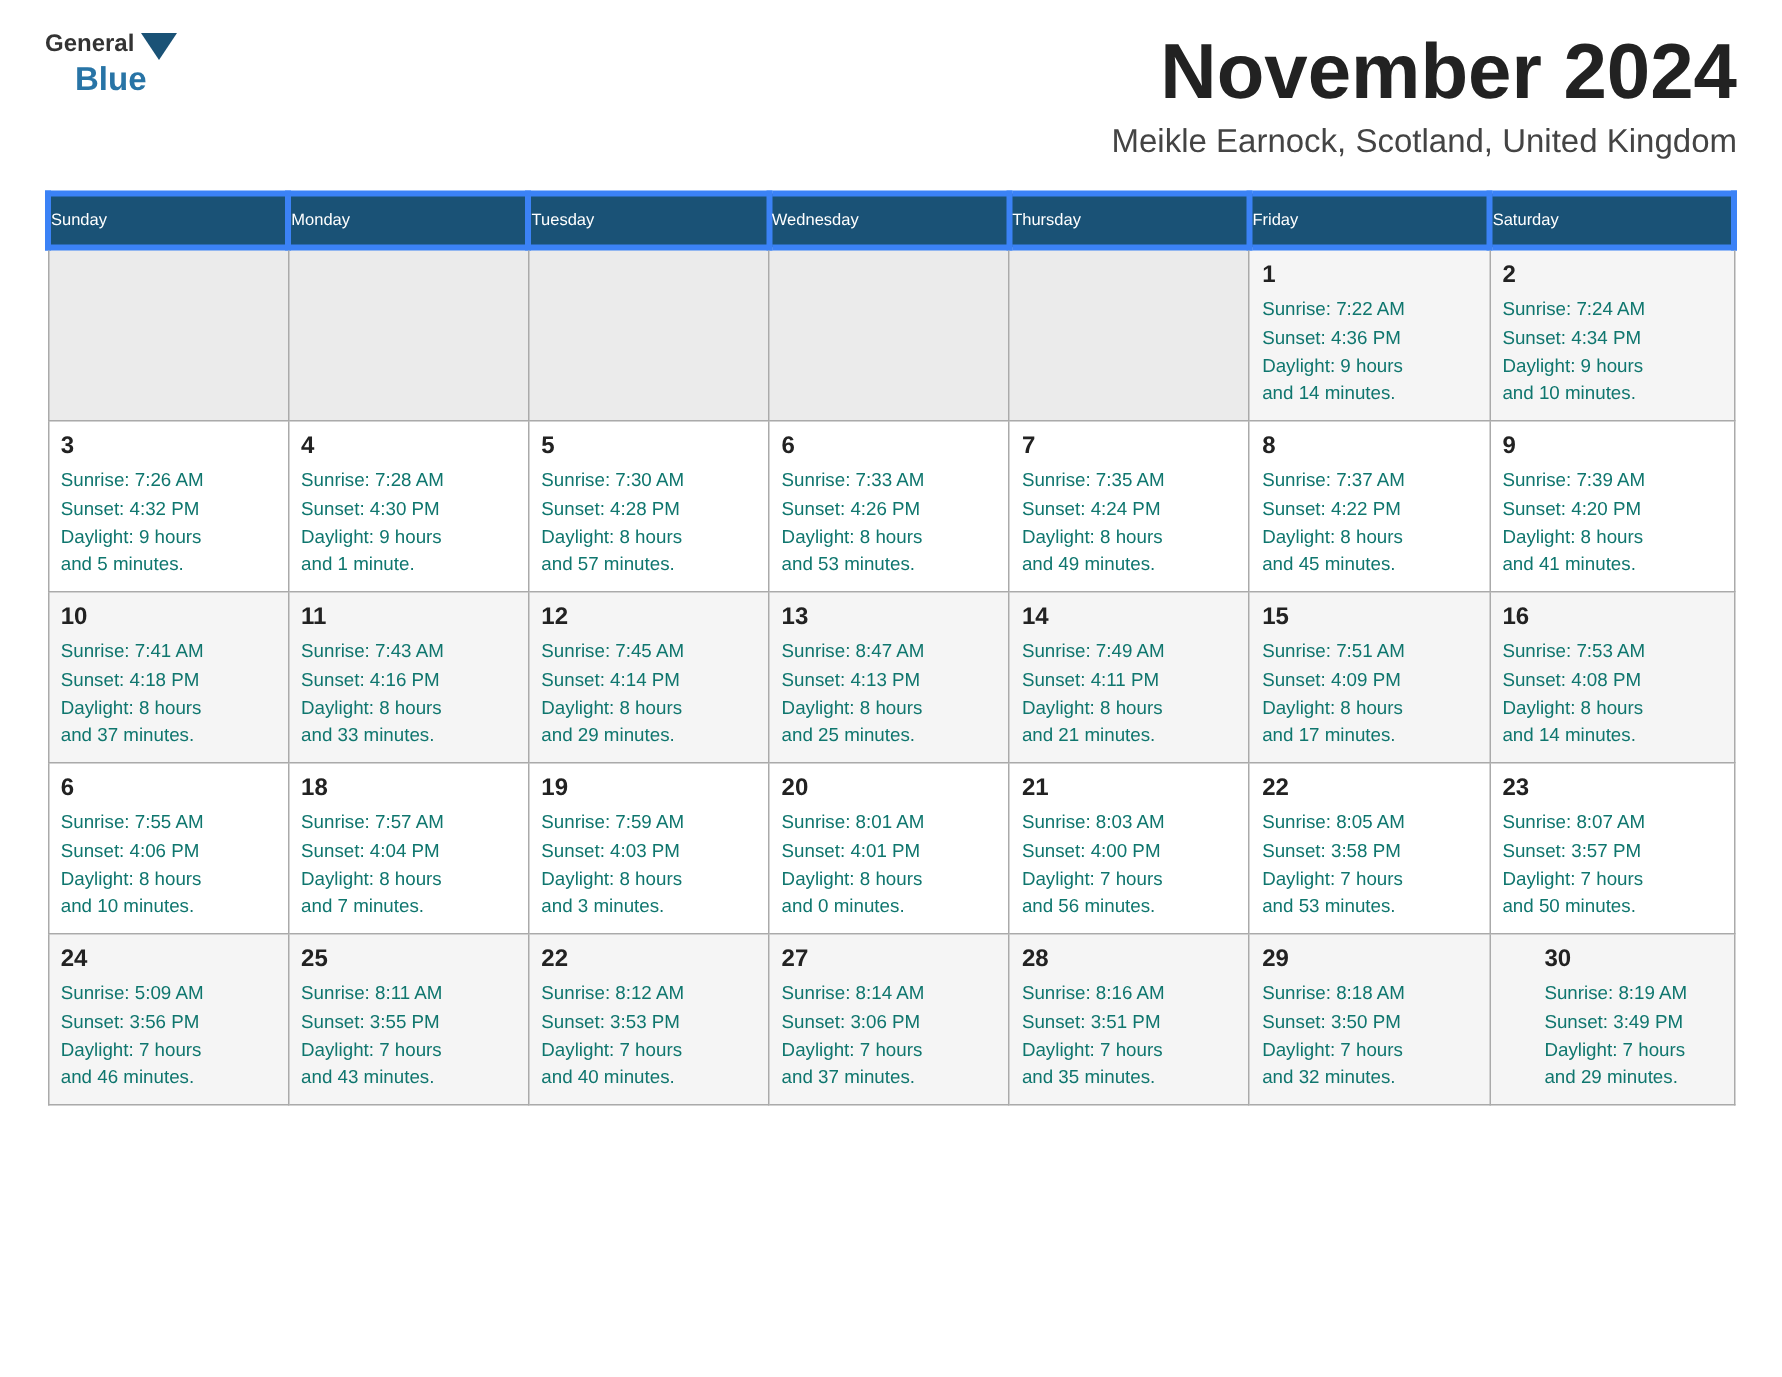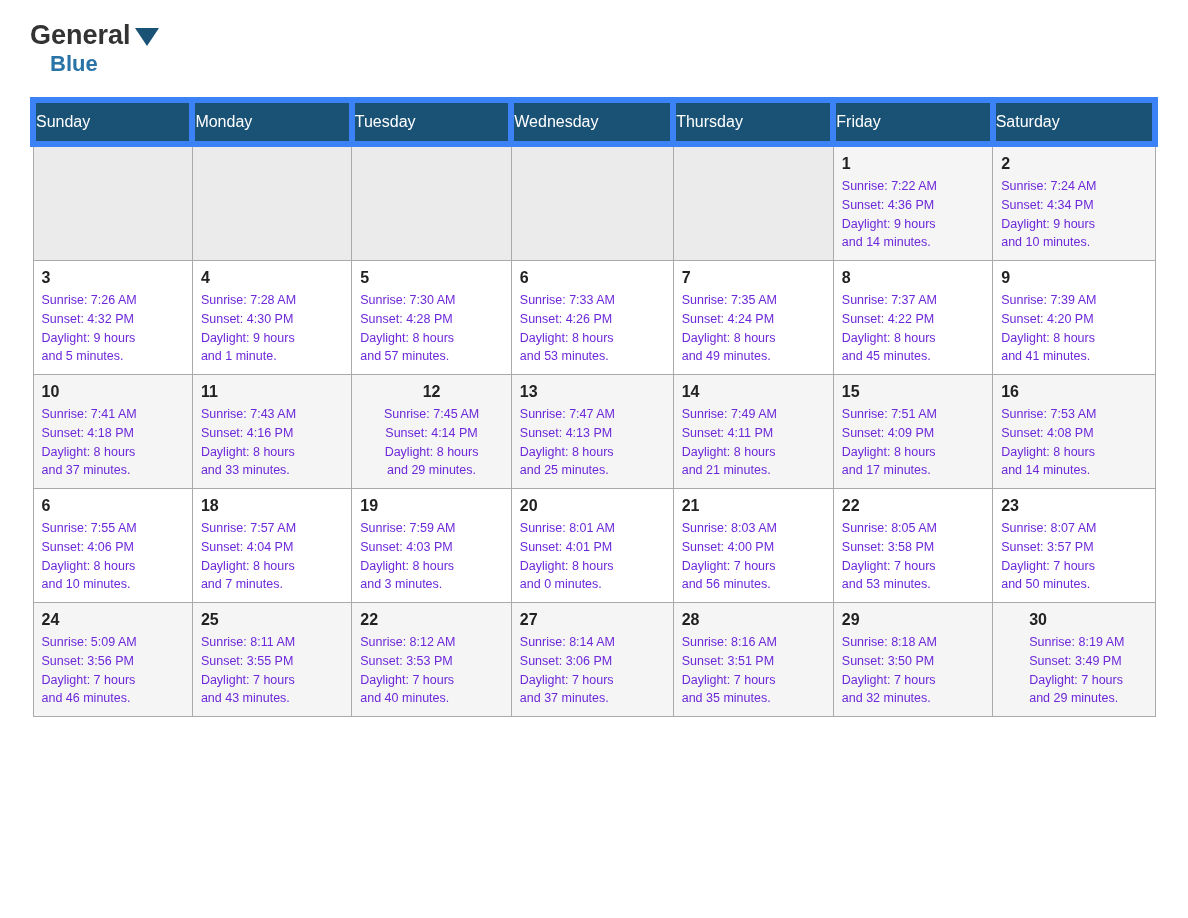--- a/index.html
+++ b/index.html
@@ -19,21 +19,21 @@
     .logo {
       display: flex;
       flex-direction: column;
       align-items: flex-start;
     }
     .logo-top {
       display: flex;
       align-items: center;
     }
     .logo-general {
-      font-size: 27px;
+      font-size: 16px;
       font-weight: bold;
       color: #333;
     }
     .logo-arrow {
       width: 0;
       height: 0;
       border-left: 12px solid transparent;
       border-right: 12px solid transparent;
       border-top: 18px solid #1a5276;
       margin-left: 4px;
@@ -61,24 +61,24 @@
     }
     .calendar {
       width: 100%;
       border-collapse: collapse;
       margin-top: 20px;
     }
     .calendar th {
       background-color: #1a5276;
       color: #ffffff;
       padding: 10px 0;
-      font-size: 16px;
+      font-size: 11px;
       font-weight: normal;
       text-align: left;
-      border: 6px solid #3b82f6;
+      border: 4px solid #3b82f6;
     }
     .calendar td {
       vertical-align: top;
       padding: 8px;
       border: 1px solid #aaa;
       width: 170px;
       min-height: 110px;
       font-size: 13px;
       color: #333;
       background: #fff;
@@ -91,34 +91,38 @@
     }
     .day-number {
       font-size: 16px;
       font-weight: bold;
       color: #222;
       display: block;
       margin-bottom: 4px;
     }
     .day-info {
       font-size: 12.5px;
-      color: #6d28d9;
+      color: #0f766e;
       line-height: 1.5;
     }
   </style>
 </head>
 <body>
 
 <div class="header-row">
   <div class="logo">
     <div class="logo-top">
       <span class="logo-general">General</span>
       <div class="logo-arrow"></div>
     </div>
     <span class="logo-blue">Blue</span>
+  </div>
+  <div class="title-section">
+    <div class="month-title">November 2024</div>
+    <div class="location-title">Meikle Earnock, Scotland, United Kingdom</div>
   </div>
 </div>
 
 <table class="calendar">
   <thead>
     <tr>
     <th>Sunday</th>
         <th>Monday</th>
         <th>Tuesday</th>
         <th>Wednesday</th>
@@ -208,30 +212,30 @@
 Daylight: 8 hours
 and 37 minutes.</div>
         </td>
         <td style="background-color: rgb(245, 245, 245);">
           <span class="day-number">11</span>
           <div class="day-info" style="white-space: pre-line;">Sunrise: 7:43 AM
 Sunset: 4:16 PM
 Daylight: 8 hours
 and 33 minutes.</div>
         </td>
-        <td style="background-color: rgb(245, 245, 245); text-align: center;">
+        <td style="background-color: rgb(245, 245, 245);">
           <span class="day-number">12</span>
           <div class="day-info" style="white-space: pre-line;">Sunrise: 7:45 AM
 Sunset: 4:14 PM
 Daylight: 8 hours
 and 29 minutes.</div>
         </td>
         <td style="background-color: rgb(245, 245, 245);">
           <span class="day-number">13</span>
-          <div class="day-info" style="white-space: pre-line;">Sunrise: 7:47 AM
+          <div class="day-info" style="white-space: pre-line;">Sunrise: 8:47 AM
 Sunset: 4:13 PM
 Daylight: 8 hours
 and 25 minutes.</div>
         </td>
         <td style="background-color: rgb(245, 245, 245);">
           <span class="day-number">14</span>
           <div class="day-info" style="white-space: pre-line;">Sunrise: 7:49 AM
 Sunset: 4:11 PM
 Daylight: 8 hours
 and 21 minutes.</div>

